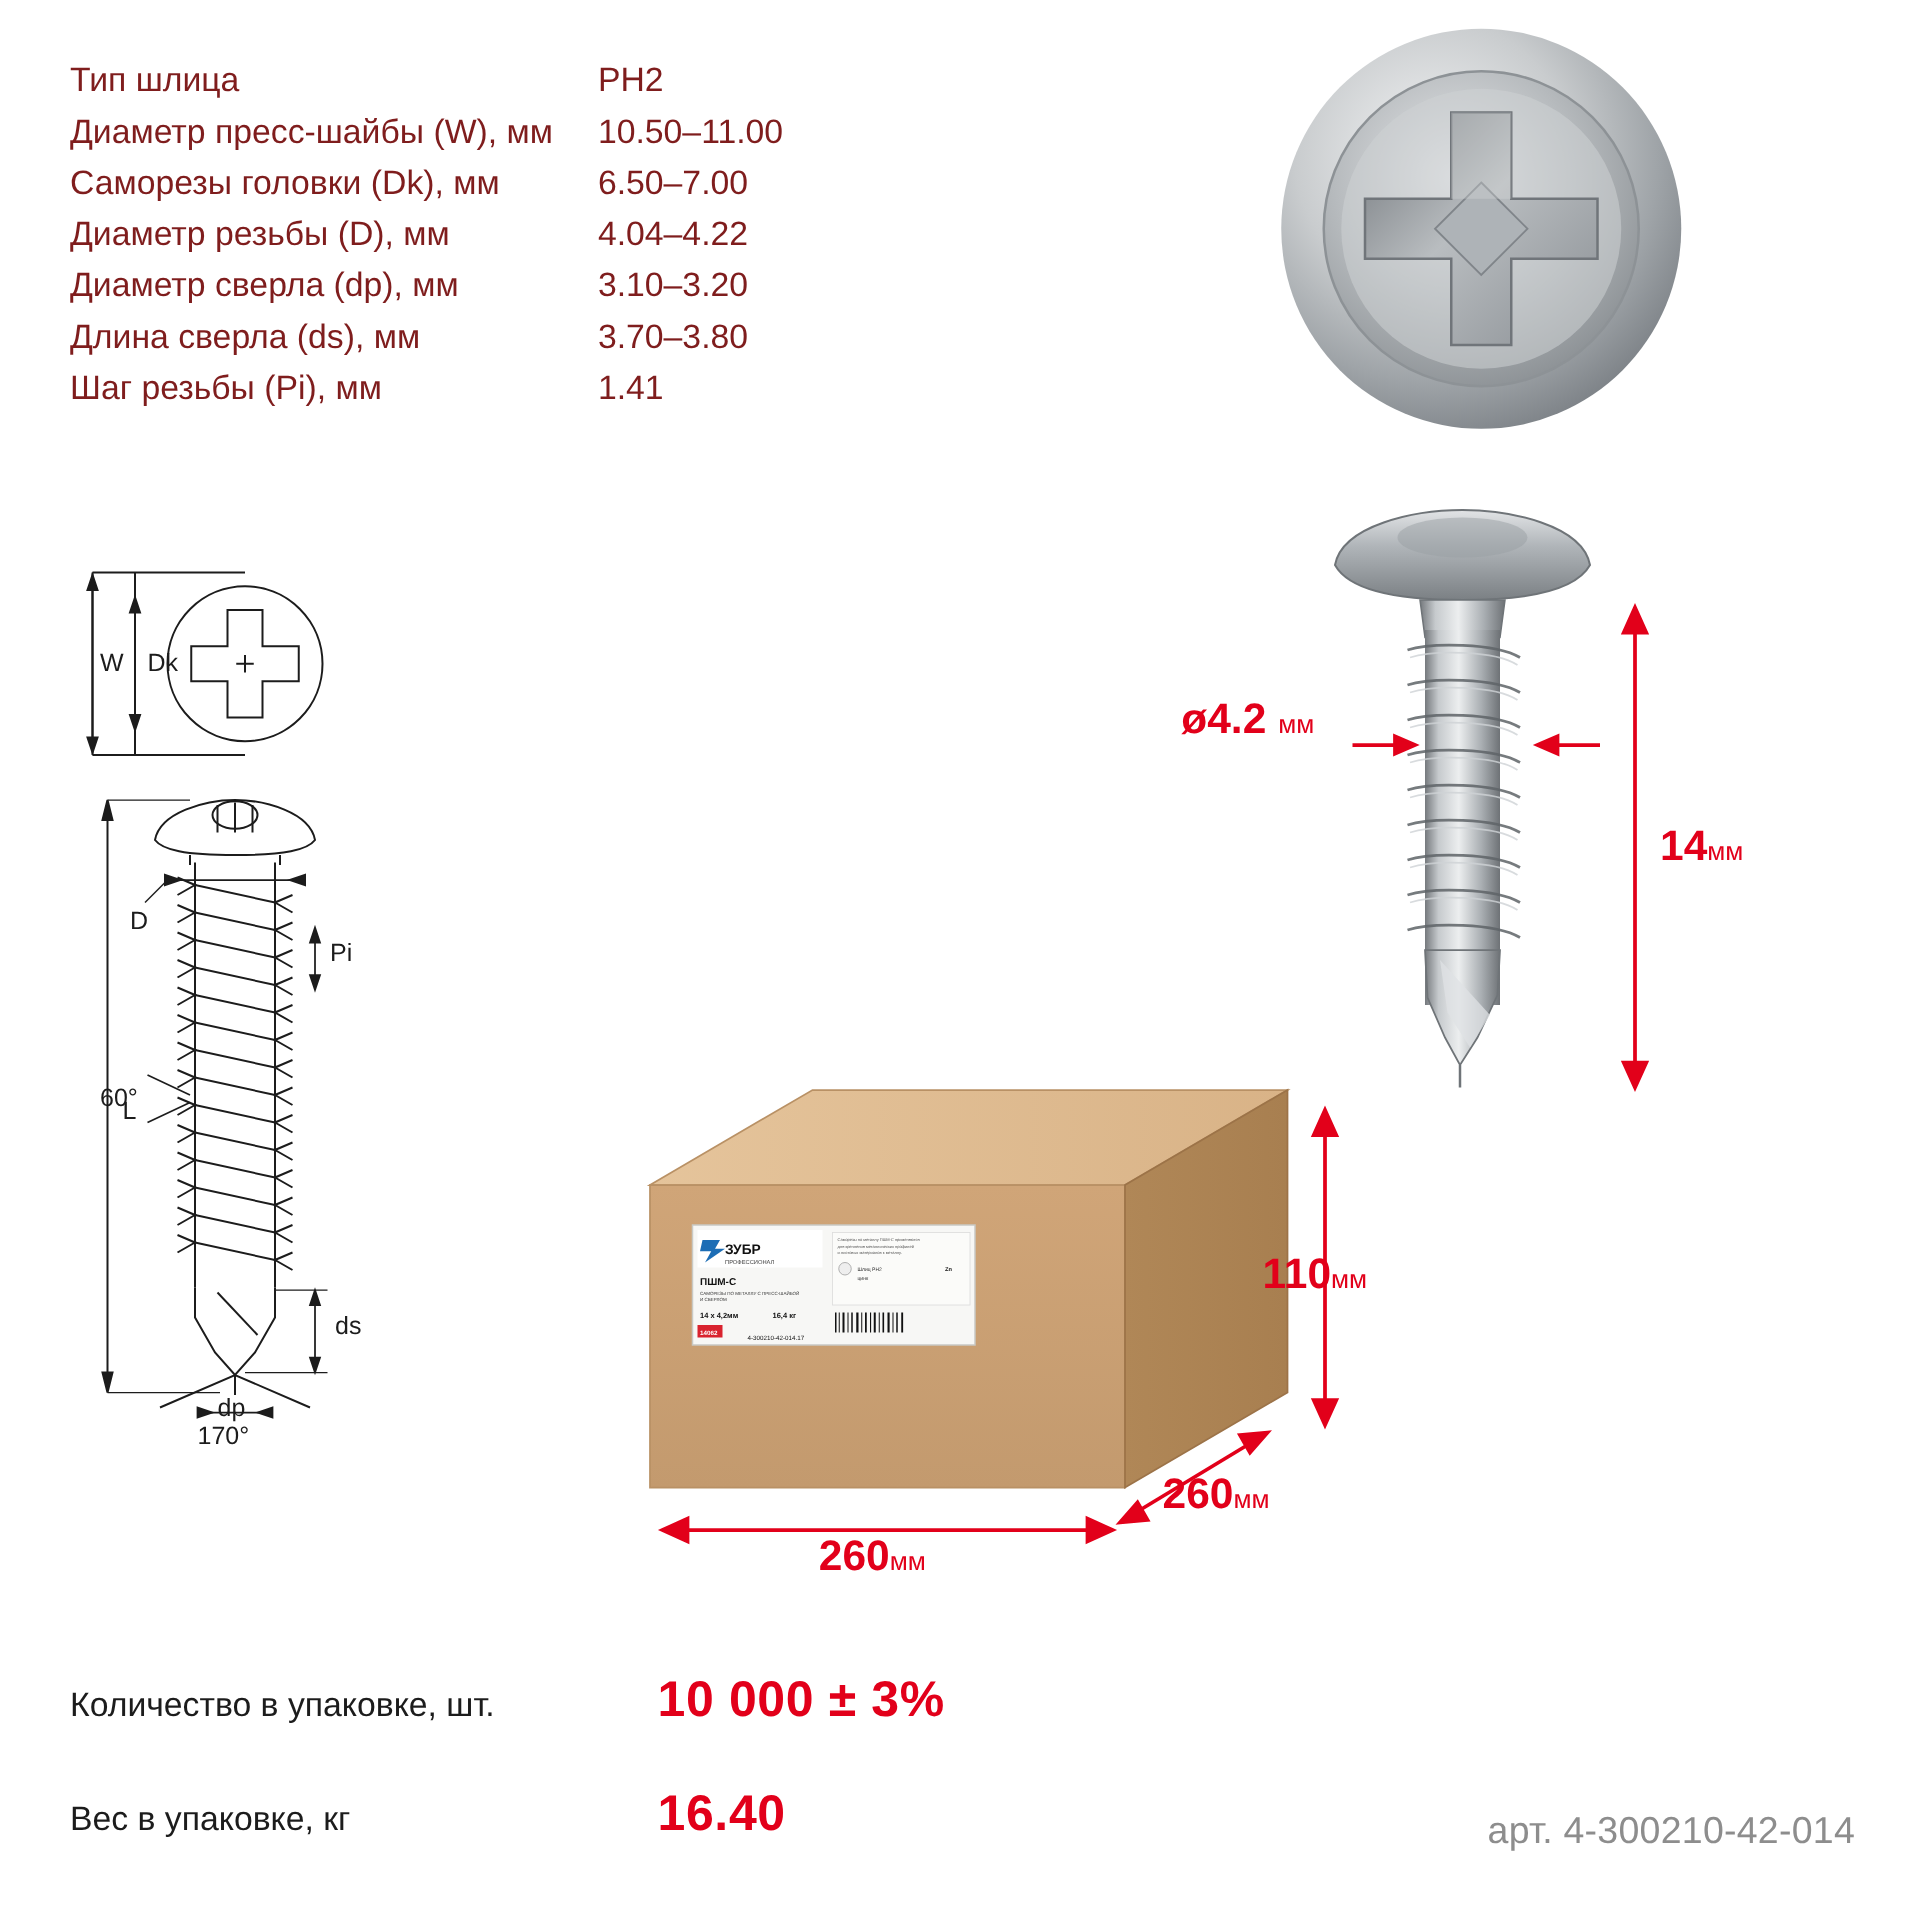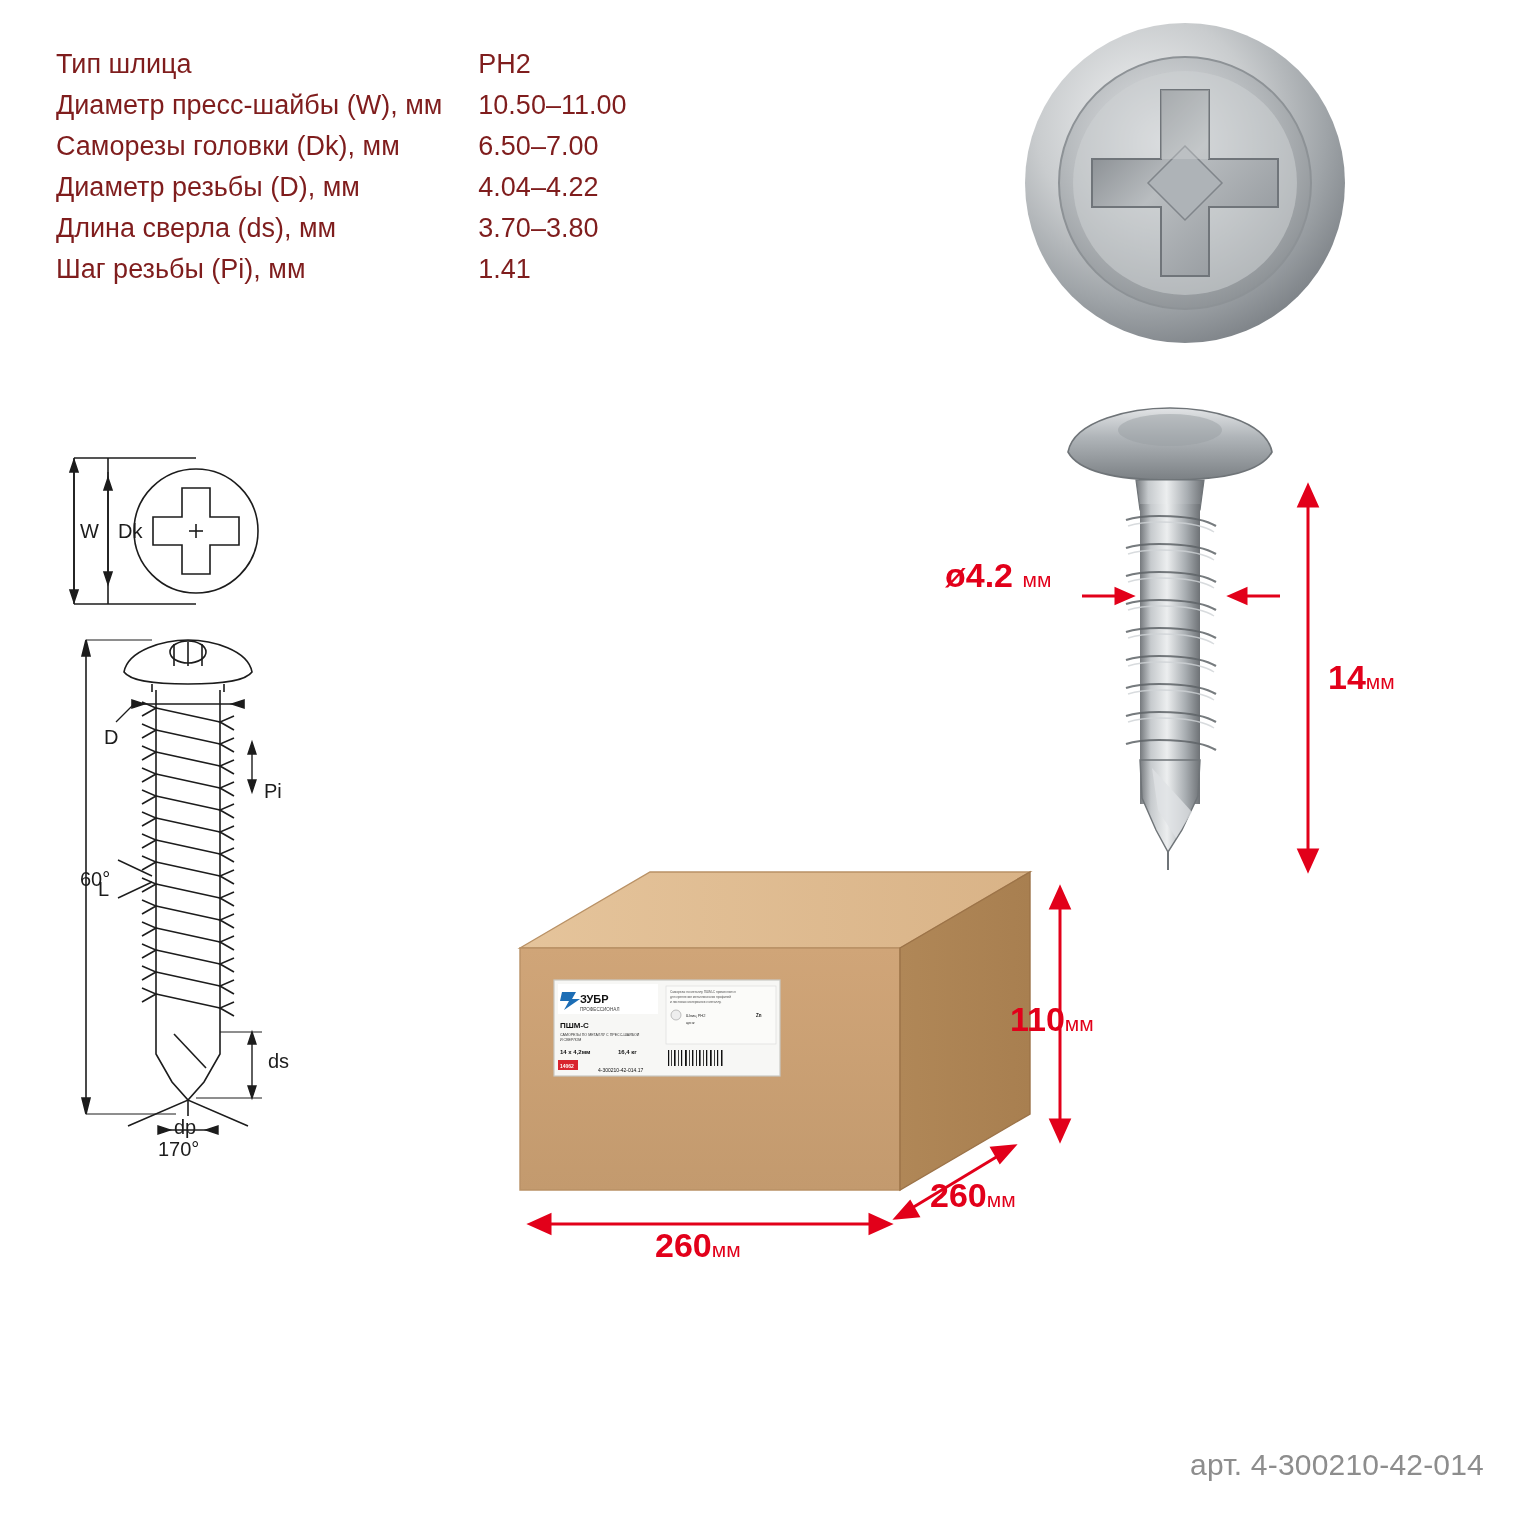--- a/index.html
+++ b/index.html
@@ -116,20 +116,24 @@
       </tr>
       <tr>
         <td class="label">Саморезы головки (Dk), мм</td>
         <td class="value">6.50–7.00</td>
       </tr>
       <tr>
         <td class="label">Диаметр резьбы (D), мм</td>
         <td class="value">4.04–4.22</td>
       </tr>
       <tr>
+        <td class="label">Диаметр сверла (dp), мм</td>
+        <td class="value">3.10–3.20</td>
+      </tr>
+      <tr>
         <td class="label">Длина сверла (ds), мм</td>
         <td class="value">3.70–3.80</td>
       </tr>
       <tr>
         <td class="label">Шаг резьбы (Pi), мм</td>
         <td class="value">1.41</td>
       </tr>
     </tbody>
   </table>
 
@@ -227,21 +231,21 @@
       </g>
 
       <g stroke="#1c1c1c" stroke-width="1.4" fill="#1c1c1c">
         <line x1="104" y1="500" x2="160" y2="500"></line>
         <polygon points="114,500 102,496 102,504"></polygon>
         <polygon points="150,500 162,496 162,504"></polygon>
       </g>
     </svg>
     <span class="lbl" style="left:42px; top:248px;">L</span>
     <span class="lbl" style="left:48px; top:96px;">D</span>
-    <span class="lbl" style="left:208px; top:122px;margin-top:28px;">Pi</span>
+    <span class="lbl" style="left:208px; top:122px;">Pi</span>
     <span class="lbl" style="left:24px; top:238px;">60°</span>
     <span class="lbl" style="left:212px; top:420px;">ds</span>
     <span class="lbl" style="left:118px; top:486px;">dp</span>
     <span class="lbl" style="left:102px; top:508px;">170°</span>
   </div>
 
   <div class="draw" id="photo-head">
     <svg width="330" height="340" viewBox="0 0 330 340">
       <defs>
         <radialGradient id="headG" cx="38%" cy="32%" r="72%">
@@ -412,16 +416,26 @@
         <line x1="412" y1="348" x2="498" y2="296"></line>
         <polygon points="396,358 418,356 410,342"></polygon>
         <polygon points="514,286 492,288 500,302"></polygon>
       </g>
     </svg>
     <span class="red-dim" style="left:510px; top:140px;"><span>110</span><span class="unit">мм</span></span>
     <span class="red-dim" style="left:155px; top:366px;"><span>260</span><span class="unit">мм</span></span>
     <span class="red-dim" style="left:430px; top:316px;"><span>260</span><span class="unit">мм</span></span>
   </div>
 
+  <div class="summary">
+    <div class="summary-row">
+      <span class="summary-label">Количество в упаковке, шт.</span>
+      <span class="summary-value">10 000 ± 3%</span>
+    </div>
+    <div class="summary-row">
+      <span class="summary-label">Вес в упаковке, кг</span>
+      <span class="summary-value">16.40</span>
+    </div>
+  </div>
 
   <div class="article">арт. 4-300210-42-014</div>
 
 </div>
 
 </body></html>

